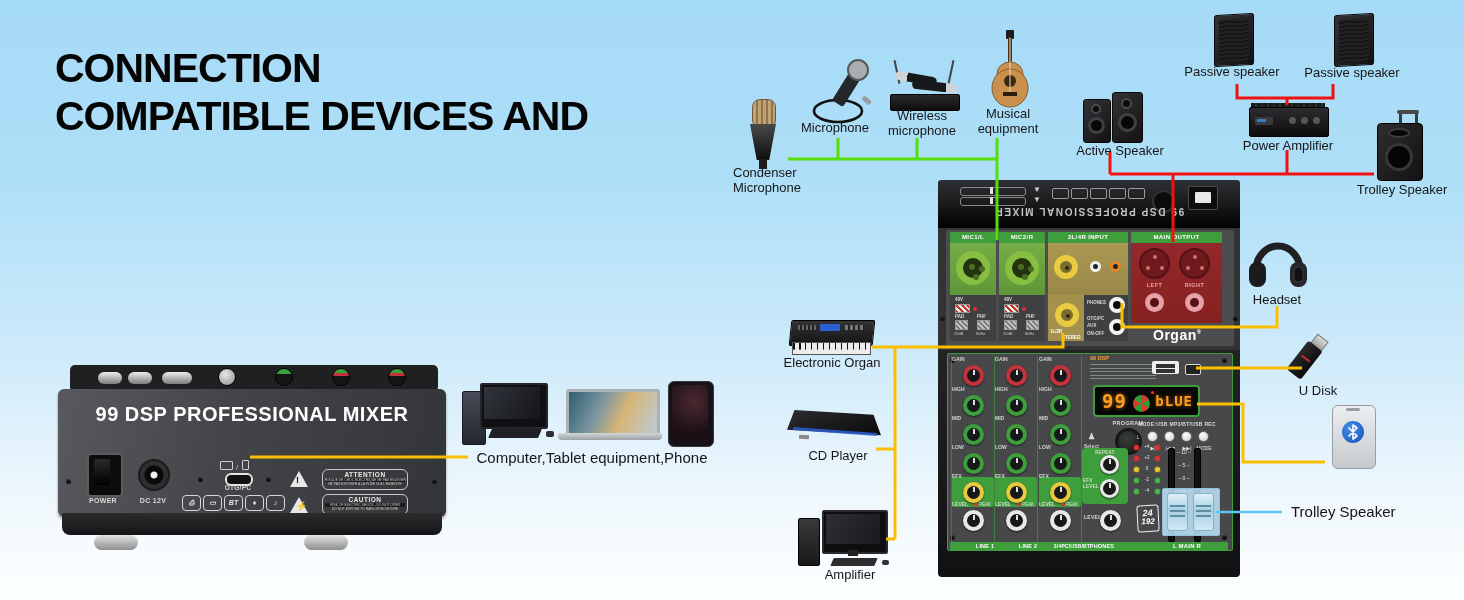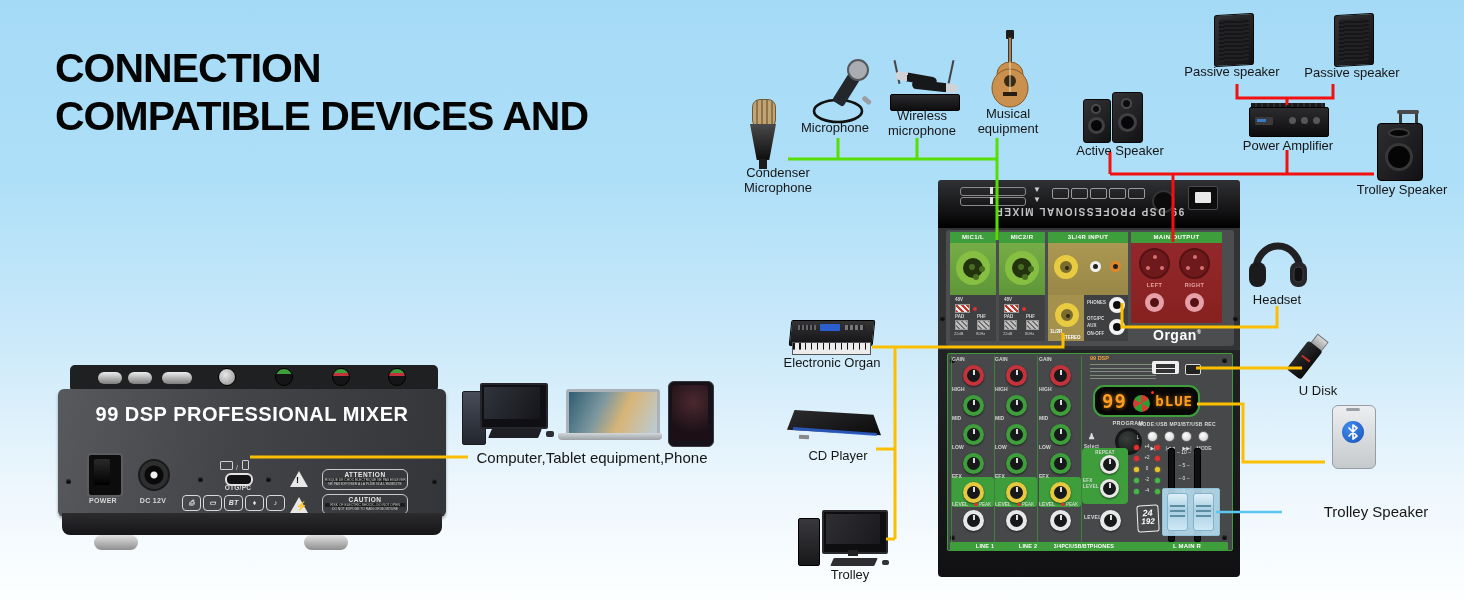--- a/index.html
+++ b/index.html
@@ -1,21 +1,21 @@
 <!DOCTYPE html>
 <html style="--line-green: #57df02; --line-red: #f21010; --line-yellow: #fcbf00; --line-blue: #5bc6f0;"><head>
 <meta charset="utf-8">
 <style>
   html,body{margin:0;padding:0;background:#dfeefb;}
   #stage{position:relative;width:1464px;height:600px;overflow:hidden;
          font-family:"Liberation Sans",sans-serif;
          background:linear-gradient(180deg,#a5daf6 0%,#aedff8 30%,#cdeafa 58%,#eef7fd 82%,#fdffff 100%);}
   .abs{position:absolute;}
   .lbl{position:absolute;font:13px/1.12 "Liberation Sans",sans-serif;color:#161616;text-align:center;white-space:pre-line;}
-  .lbl.left{text-align:center;}
+  .lbl.left{text-align:left;}
   .lbl.big{font-size:15px;}
   #title{position:absolute;left:55px;top:44px;width:680px;
          font-weight:bold;font-size:41px;line-height:1.18;letter-spacing:-1px;color:#050505;}
   svg.lines{position:absolute;left:0;top:0;z-index:30;pointer-events:none;}
   .lg{stroke:var(--line-green);stroke-width:3;fill:none;}
   .lr{stroke:var(--line-red);stroke-width:3;fill:none;}
   .ly{stroke:var(--line-yellow);stroke-width:3;fill:none;}
   .lb{stroke:var(--line-blue);stroke-width:2.5;fill:none;}
   .dev{position:absolute;z-index:10;}
   
@@ -95,21 +95,21 @@
   .klabel{position:absolute;font-size:5px;font-weight:bold;color:#d3d6d3;width:22px;}
   .efxbg{position:absolute;background:#3f9e3c;border-radius:3px;}
   .peak{position:absolute;font-size:4.5px;color:#e0e0e0;}
   .peak::before{content:"";display:inline-block;width:3.5px;height:3.5px;border-radius:50%;background:#e03030;margin-right:1.5px;}
   #chip{position:absolute;left:152px;top:175px;font-size:5.5px;font-weight:bold;color:#f3a23a;}
   #chiplist{position:absolute;left:152px;top:184px;width:66px;height:18px;opacity:.65;
             background:repeating-linear-gradient(180deg,#9fb19b 0 1px,transparent 1px 3.5px);}
   #usbport{position:absolute;left:214px;top:181px;width:27px;height:13px;background:#efefef;border-radius:2px;}
   #usbport::after{content:"";position:absolute;left:4px;top:3px;width:19px;height:4px;background:#333;box-shadow:0 5px 0 #333;}
   #auxport{position:absolute;left:247px;top:184px;width:14px;height:9px;border:1.5px solid #d9d9d9;border-radius:2px;background:#222;}
-  #display{position:absolute;left:155px;top:205px;width:107px;height:32px;background:#070707;border:2px solid #3f9e3c;border-radius:11px;box-sizing:border-box;}
+  #display{position:absolute;left:155px;top:205px;width:107px;height:32px;background:#070707;border:2px solid #3f9e3c;border-radius:4px;box-sizing:border-box;}
   #display .num{position:absolute;left:7px;top:3px;font:bold 19px "DejaVu Sans Mono",monospace;color:#ff9e1e;text-shadow:0 0 4px rgba(255,150,20,.7);letter-spacing:1px;}
   #display .txt{position:absolute;right:5px;top:6px;font:bold 14px "DejaVu Sans Mono",monospace;color:#ff9e1e;text-shadow:0 0 4px rgba(255,150,20,.7);letter-spacing:1px;}
   #wheel{position:absolute;left:38px;top:8px;width:17px;height:17px;border-radius:50%;
          background:conic-gradient(#d04030 0 60deg,#2f9e35 60deg 120deg,#d04030 120deg 180deg,#2f9e35 180deg 240deg,#d04030 240deg 300deg,#2f9e35 300deg 360deg);}
   #wheel::after{content:"";position:absolute;right:-4px;top:-4px;width:3px;height:3px;border-radius:50%;background:#ff3020;}
   .fknob{position:absolute;border-radius:50%;background:#212424;box-sizing:border-box;}
   #program-knob{left:177px;top:248px;width:27px;height:27px;border:3px solid #161818;background:radial-gradient(circle at 40% 35%,#3a3f3c,#141616);}
   .tinylabel{position:absolute;font-size:5.5px;font-weight:bold;color:#d8dcd8;letter-spacing:.3px;}
   .btn{position:absolute;width:11px;height:11px;border-radius:50%;background:radial-gradient(circle at 40% 35%,#fff,#c8c8c8);border:1px solid #6a6a6a;box-sizing:border-box;}
   .transport{position:absolute;font-size:5px;color:#e2e2e2;width:18px;text-align:center;}
@@ -241,21 +241,21 @@
   <div class="lbl" style="left:778px;top:449px;width:120px;">CD Player</div>
 
   <div class="dev" style="left:798px;top:510px;width:94px;height:60px;">
     <div class="abs" style="left:0;top:8px;width:20px;height:46px;background:linear-gradient(#39393c,#18181a);border-radius:2px;border:1px solid #000;"></div>
     <div class="abs" style="left:24px;top:0;width:62px;height:40px;background:#0e0e10;border:2px solid #2a2a2c;border-radius:2px;"></div>
     <div class="abs" style="left:28px;top:4px;width:54px;height:30px;background:linear-gradient(120deg,#2e2e33,#1a1a1e);"></div>
     <div class="abs" style="left:50px;top:40px;width:10px;height:6px;background:#222;"></div>
     <div class="abs" style="left:34px;top:48px;width:44px;height:8px;background:#2e2e30;transform:skewX(-24deg);border-radius:1px;"></div>
     <div class="abs" style="left:84px;top:50px;width:7px;height:5px;background:#333;border-radius:2px;"></div>
   </div>
-  <div class="lbl" style="left:790px;top:568px;width:120px;">Trolley</div>
+  <div class="lbl" style="left:790px;top:568px;width:120px;">Amplifier</div>
 
   <div class="dev" style="left:1247px;top:232px;width:62px;height:60px;">
     <svg width="62" height="60">
       <path d="M9,38 A22,24 0 0 1 53,38" fill="none" stroke="#202023" stroke-width="7"></path>
       <rect x="2" y="30" width="17px" height="25" rx="8" fill="#1b1b1e"></rect>
       <rect x="43" y="30" width="17px" height="25" rx="8" fill="#26262a"></rect>
       <rect x="47" y="35" width="9" height="15" rx="4" fill="#111114" stroke="#3c3c40" stroke-width="1"></rect>
     </svg>
   </div>
   <div class="lbl" style="left:1217px;top:293px;width:120px;">Headset</div>

